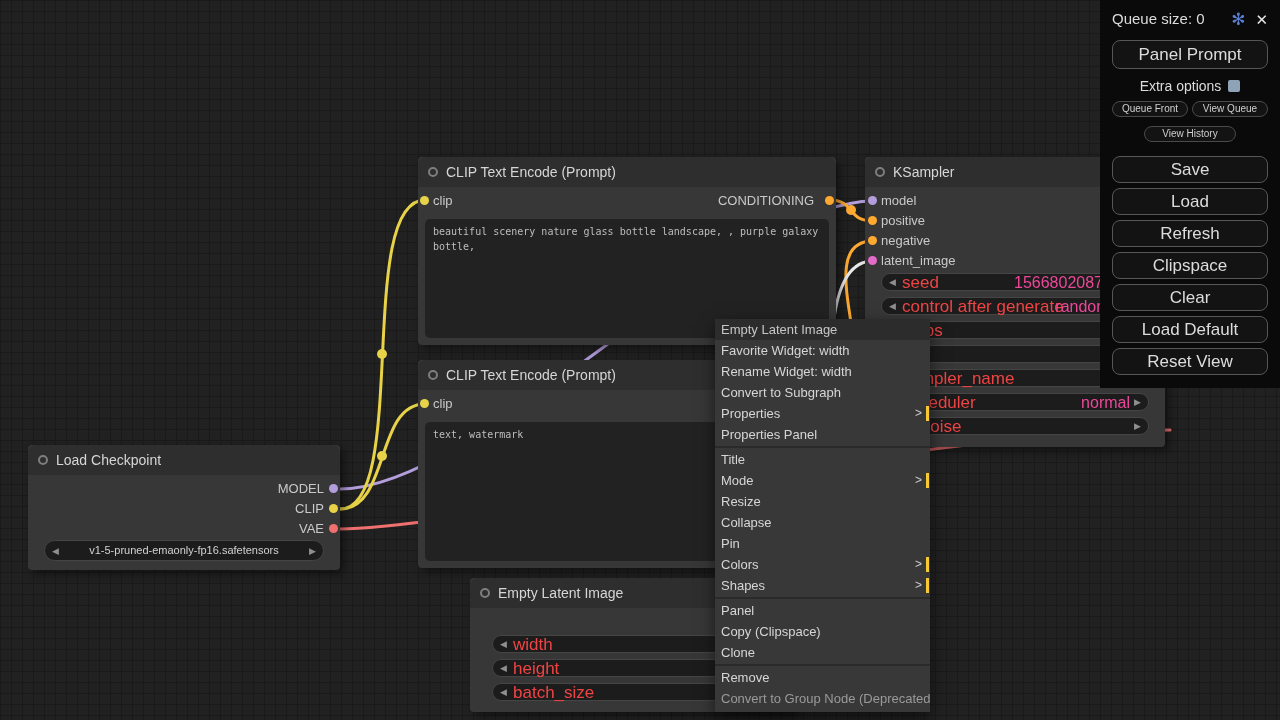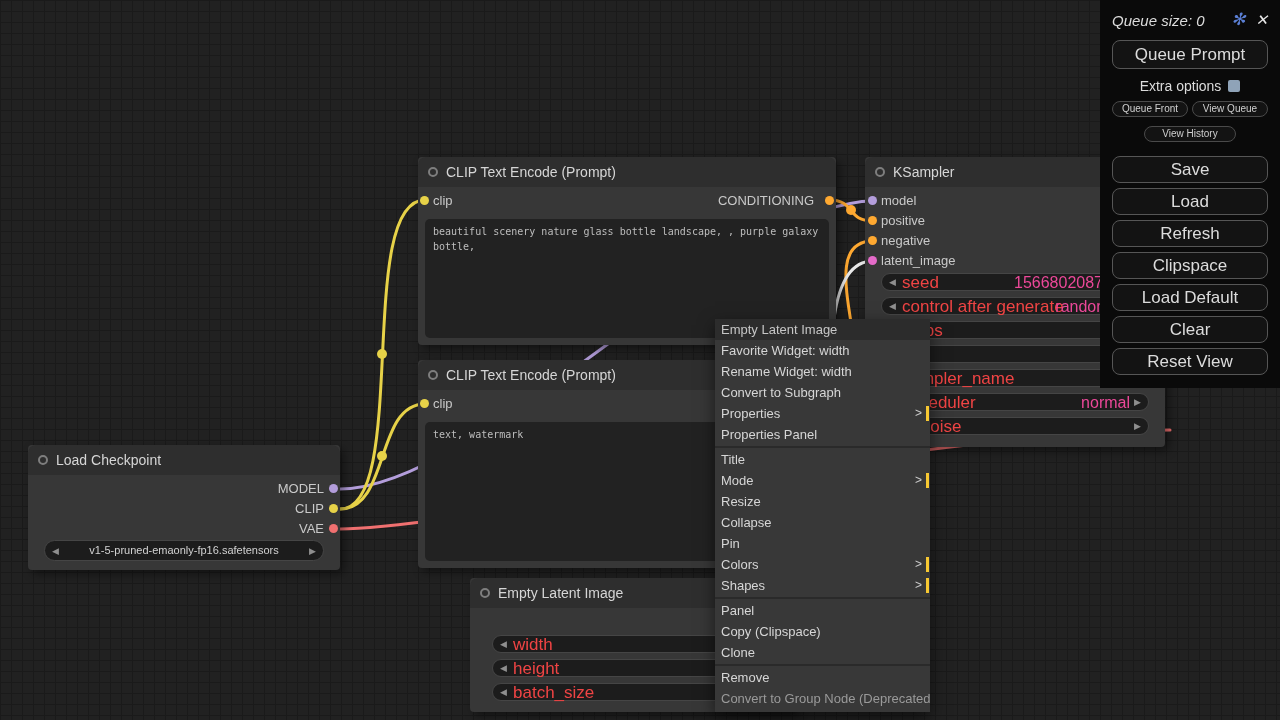--- a/index.html
+++ b/index.html
@@ -57,22 +57,22 @@
   .ctx-item { position:relative; height:21px; line-height:21px; font-size:13px;
     color:#d6d6d6; padding-left:6px; white-space:nowrap; overflow:hidden; cursor:pointer; }
   .ctx-item.dim { color:#9a9a9a; }
   .ctx-sep { height:2px; background:#2a2a2a; margin:1px 0; }
   .arrow { position:absolute; right:8px; top:0; font-size:12px; color:#cfcfcf; }
   .mark  { position:absolute; right:1px; top:3px; width:3px; height:15px; }
 
   
   .panel { position:absolute; right:0; top:0; width:180px; height:388px; background:#0a0a0a;
     z-index:20; padding:10px 12px; color:#dcdcdc; }
-  .panel-top { display:flex; align-items:center; height:20px; margin-bottom:10px;
-    font-size:15px;font-style:italic; }
+  .panel-top { display:flex; align-items:flex-start; height:20px; margin-bottom:10px;
+    font-size:15px; }
   .gear { margin-left:auto; font-size:17px; line-height:20px; cursor:pointer; }
   .close { margin-left:10px; font-size:15px; line-height:20px; color:#e8e8e8; cursor:pointer; }
   .btn { display:block; width:100%; height:27px; background:#131313; border:1px solid #565656;
     border-radius:8px; color:#dcdcdc; font-size:17px; font-family:inherit; cursor:pointer;
     margin-bottom:5px; padding:0; }
   .btn.big { height:29px; margin-bottom:10px; }
   .extra { display:flex; justify-content:center; align-items:center; gap:7px;
     font-size:14px; height:14px; margin-bottom:8px; }
   .chk { width:12px; height:12px; background:#8fa3b8; border-radius:2px; cursor:pointer; }
   .row2 { display:flex; gap:4px; margin-bottom:6px; }
@@ -257,36 +257,36 @@
         <div class="ctx-item dim"><span>Convert to Group Node (Deprecated)</span></div>
       </div>
   </div>
 
   <div class="panel">
     <div class="panel-top">
       <span>Queue size: 0</span>
       <span class="gear" id="gear" style="color: rgb(91, 127, 212);">✻</span>
       <span class="close">✕</span>
     </div>
-    <button class="btn big">Queue Prompt</button>
+    <button class="btn big">Panel Prompt</button>
     <div class="extra">
       <span>Extra options</span>
       <span class="chk"></span>
     </div>
     <div class="row2">
       <button class="btn small">Queue Front</button>
       <button class="btn small">View Queue</button>
     </div>
     <div class="vh-wrap">
       <button class="btn small vh">View History</button>
     </div>
     <div id="panel-buttons">
         <button class="btn">Save</button>
         <button class="btn">Load</button>
         <button class="btn">Refresh</button>
         <button class="btn">Clipspace</button>
+        <button class="btn">Clear</button>
         <button class="btn">Load Default</button>
-        <button class="btn">Clear</button>
         <button class="btn">Reset View</button>
       </div>
   </div>
 
 </div>
 
 </body></html>

